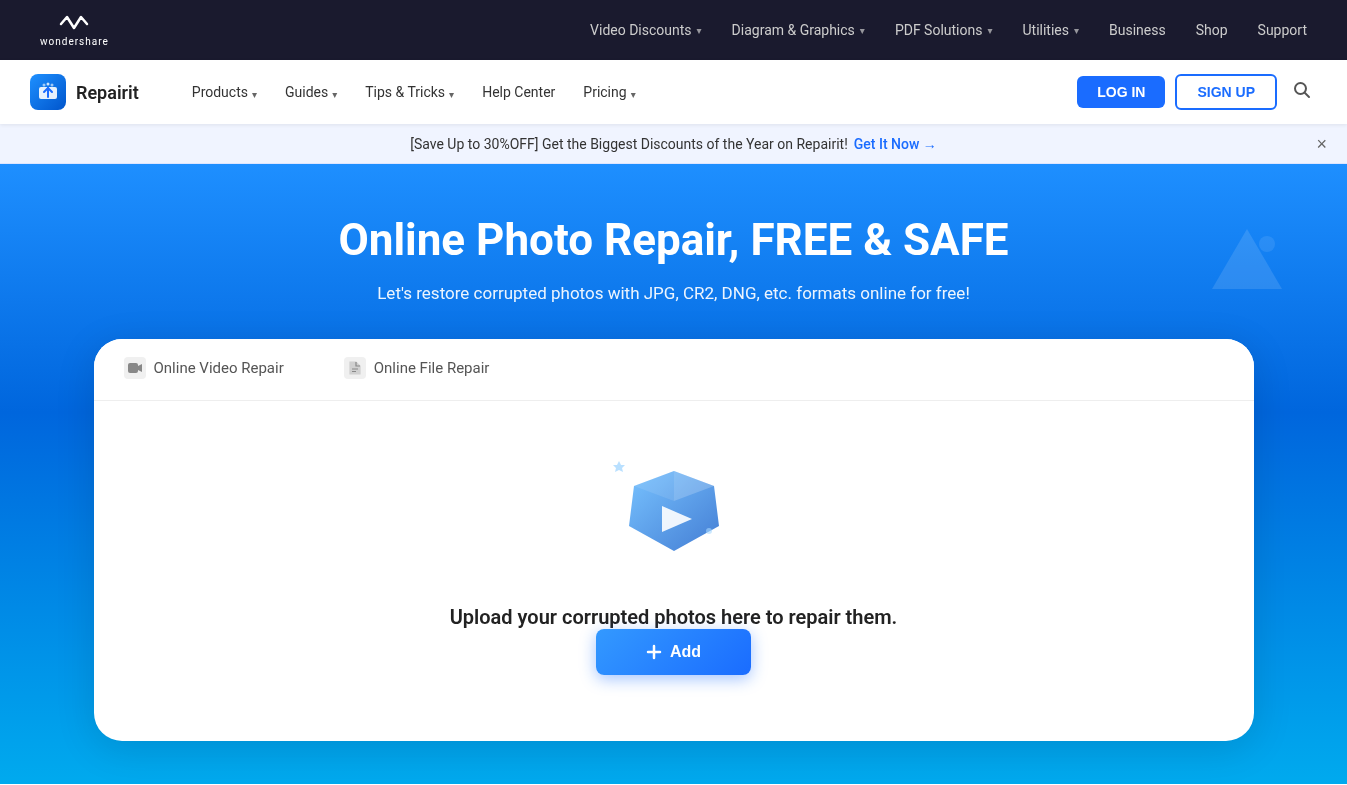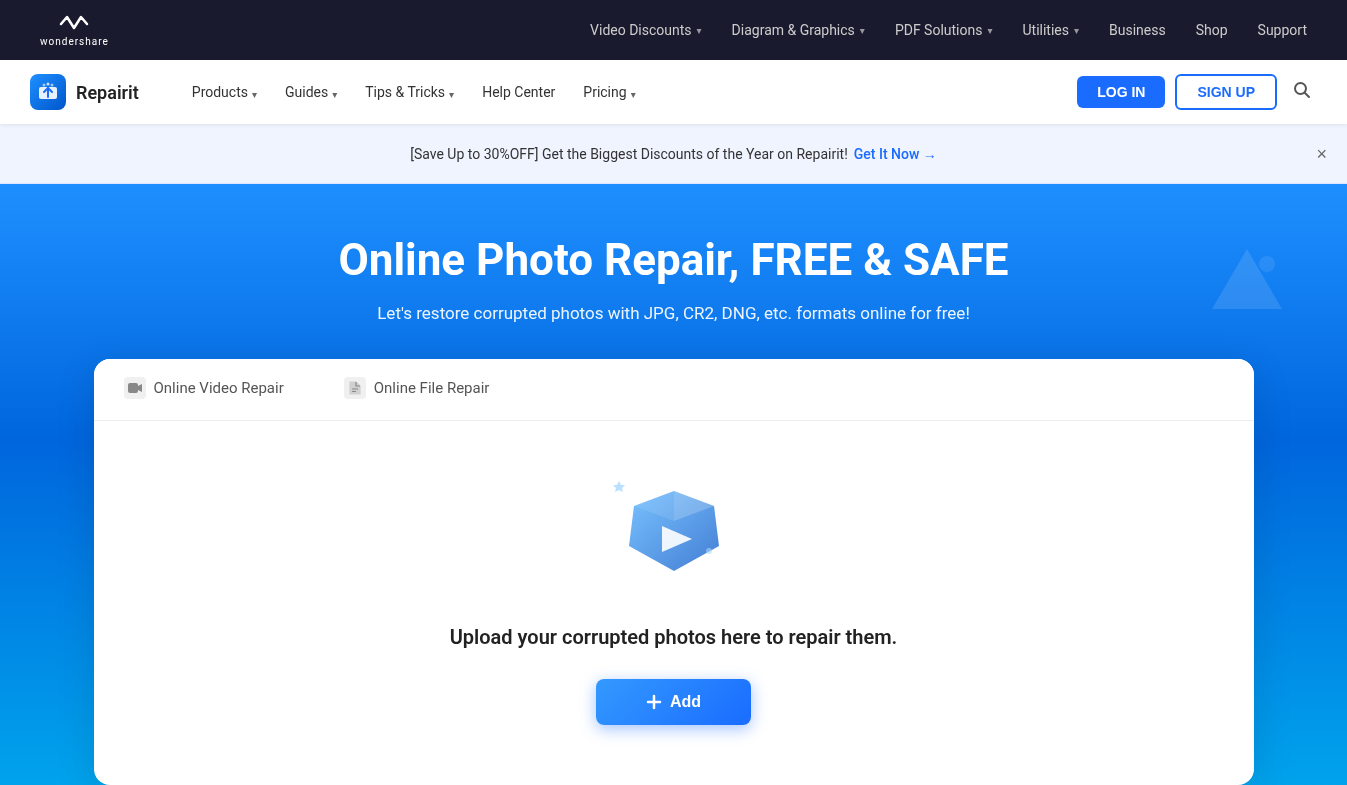--- a/index.html
+++ b/index.html
@@ -126,21 +126,21 @@
       cursor: pointer;
       font-size: 18px;
       color: #555;
       padding: 6px;
     }
 
     
     .banner {
       background: #f0f4ff;
       border-bottom: 1px solid #dde5ff;
-      height: 60px;
+      height: 40px;
       display: flex;
       align-items: center;
       justify-content: center;
       position: relative;
       font-size: 14px;
       color: #333;
     }
     .banner-text { }
     .banner-link {
       color: #1a6cff;
@@ -188,21 +188,21 @@
     .hero-subtitle {
       color: rgba(255,255,255,0.92);
       font-size: 17px;
       text-align: center;
       margin-bottom: 36px;
     }
 
     
     .repair-card {
       background: #fff;
-      border-radius: 16px;
+      border-radius: 28px;
       width: 1160px;
       max-width: 96%;
       overflow: hidden;
       box-shadow: 0 8px 40px rgba(0,0,0,0.12);
     }
     .tabs-row {
       display: flex;
       border-bottom: 1px solid #eee;
       background: #fff;
     }
@@ -243,21 +243,20 @@
       padding: 50px 40px 60px;
       min-height: 340px;
     }
     .upload-illustration {
       margin-bottom: 30px;
     }
     .upload-text {
       font-size: 20px;
       font-weight: 600;
       color: #222;
-      margin-bottom: 30px;
     }
     .btn-add {
       display: flex;
       align-items: center;
       gap: 8px;
       padding: 14px 50px;
       background: linear-gradient(135deg, #3399ff, #1a6cff);
       color: #fff;
       border: none;
       border-radius: 8px;

